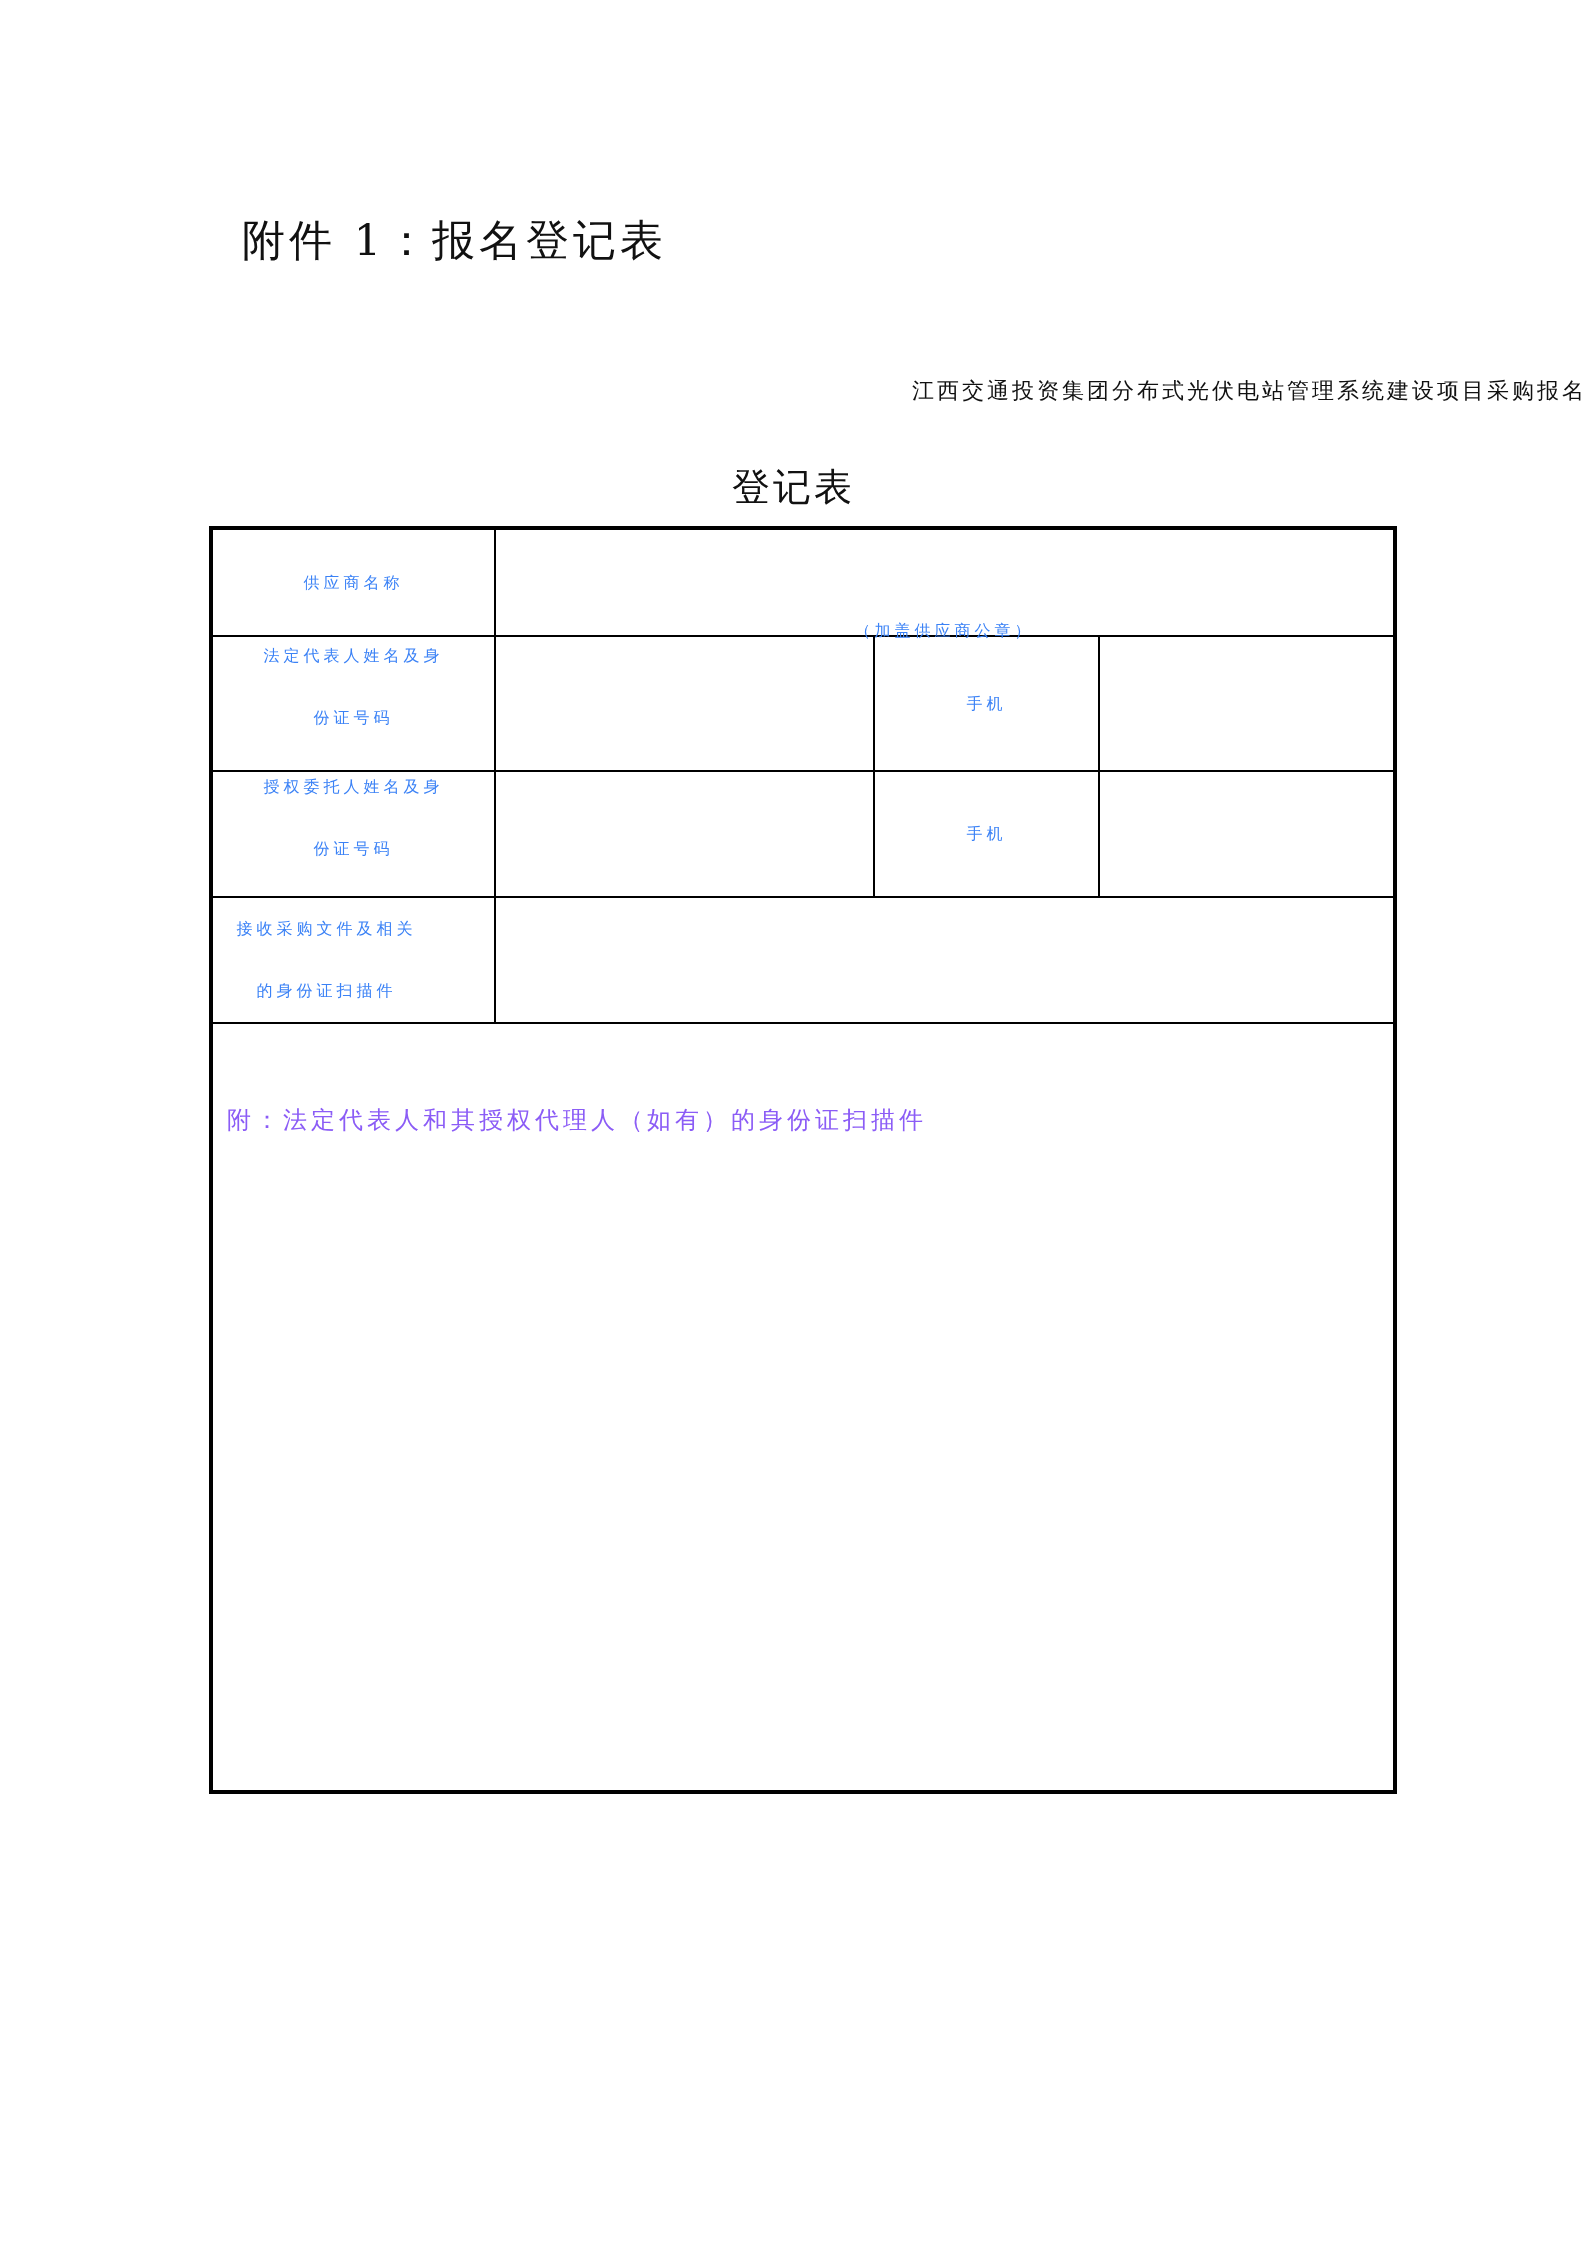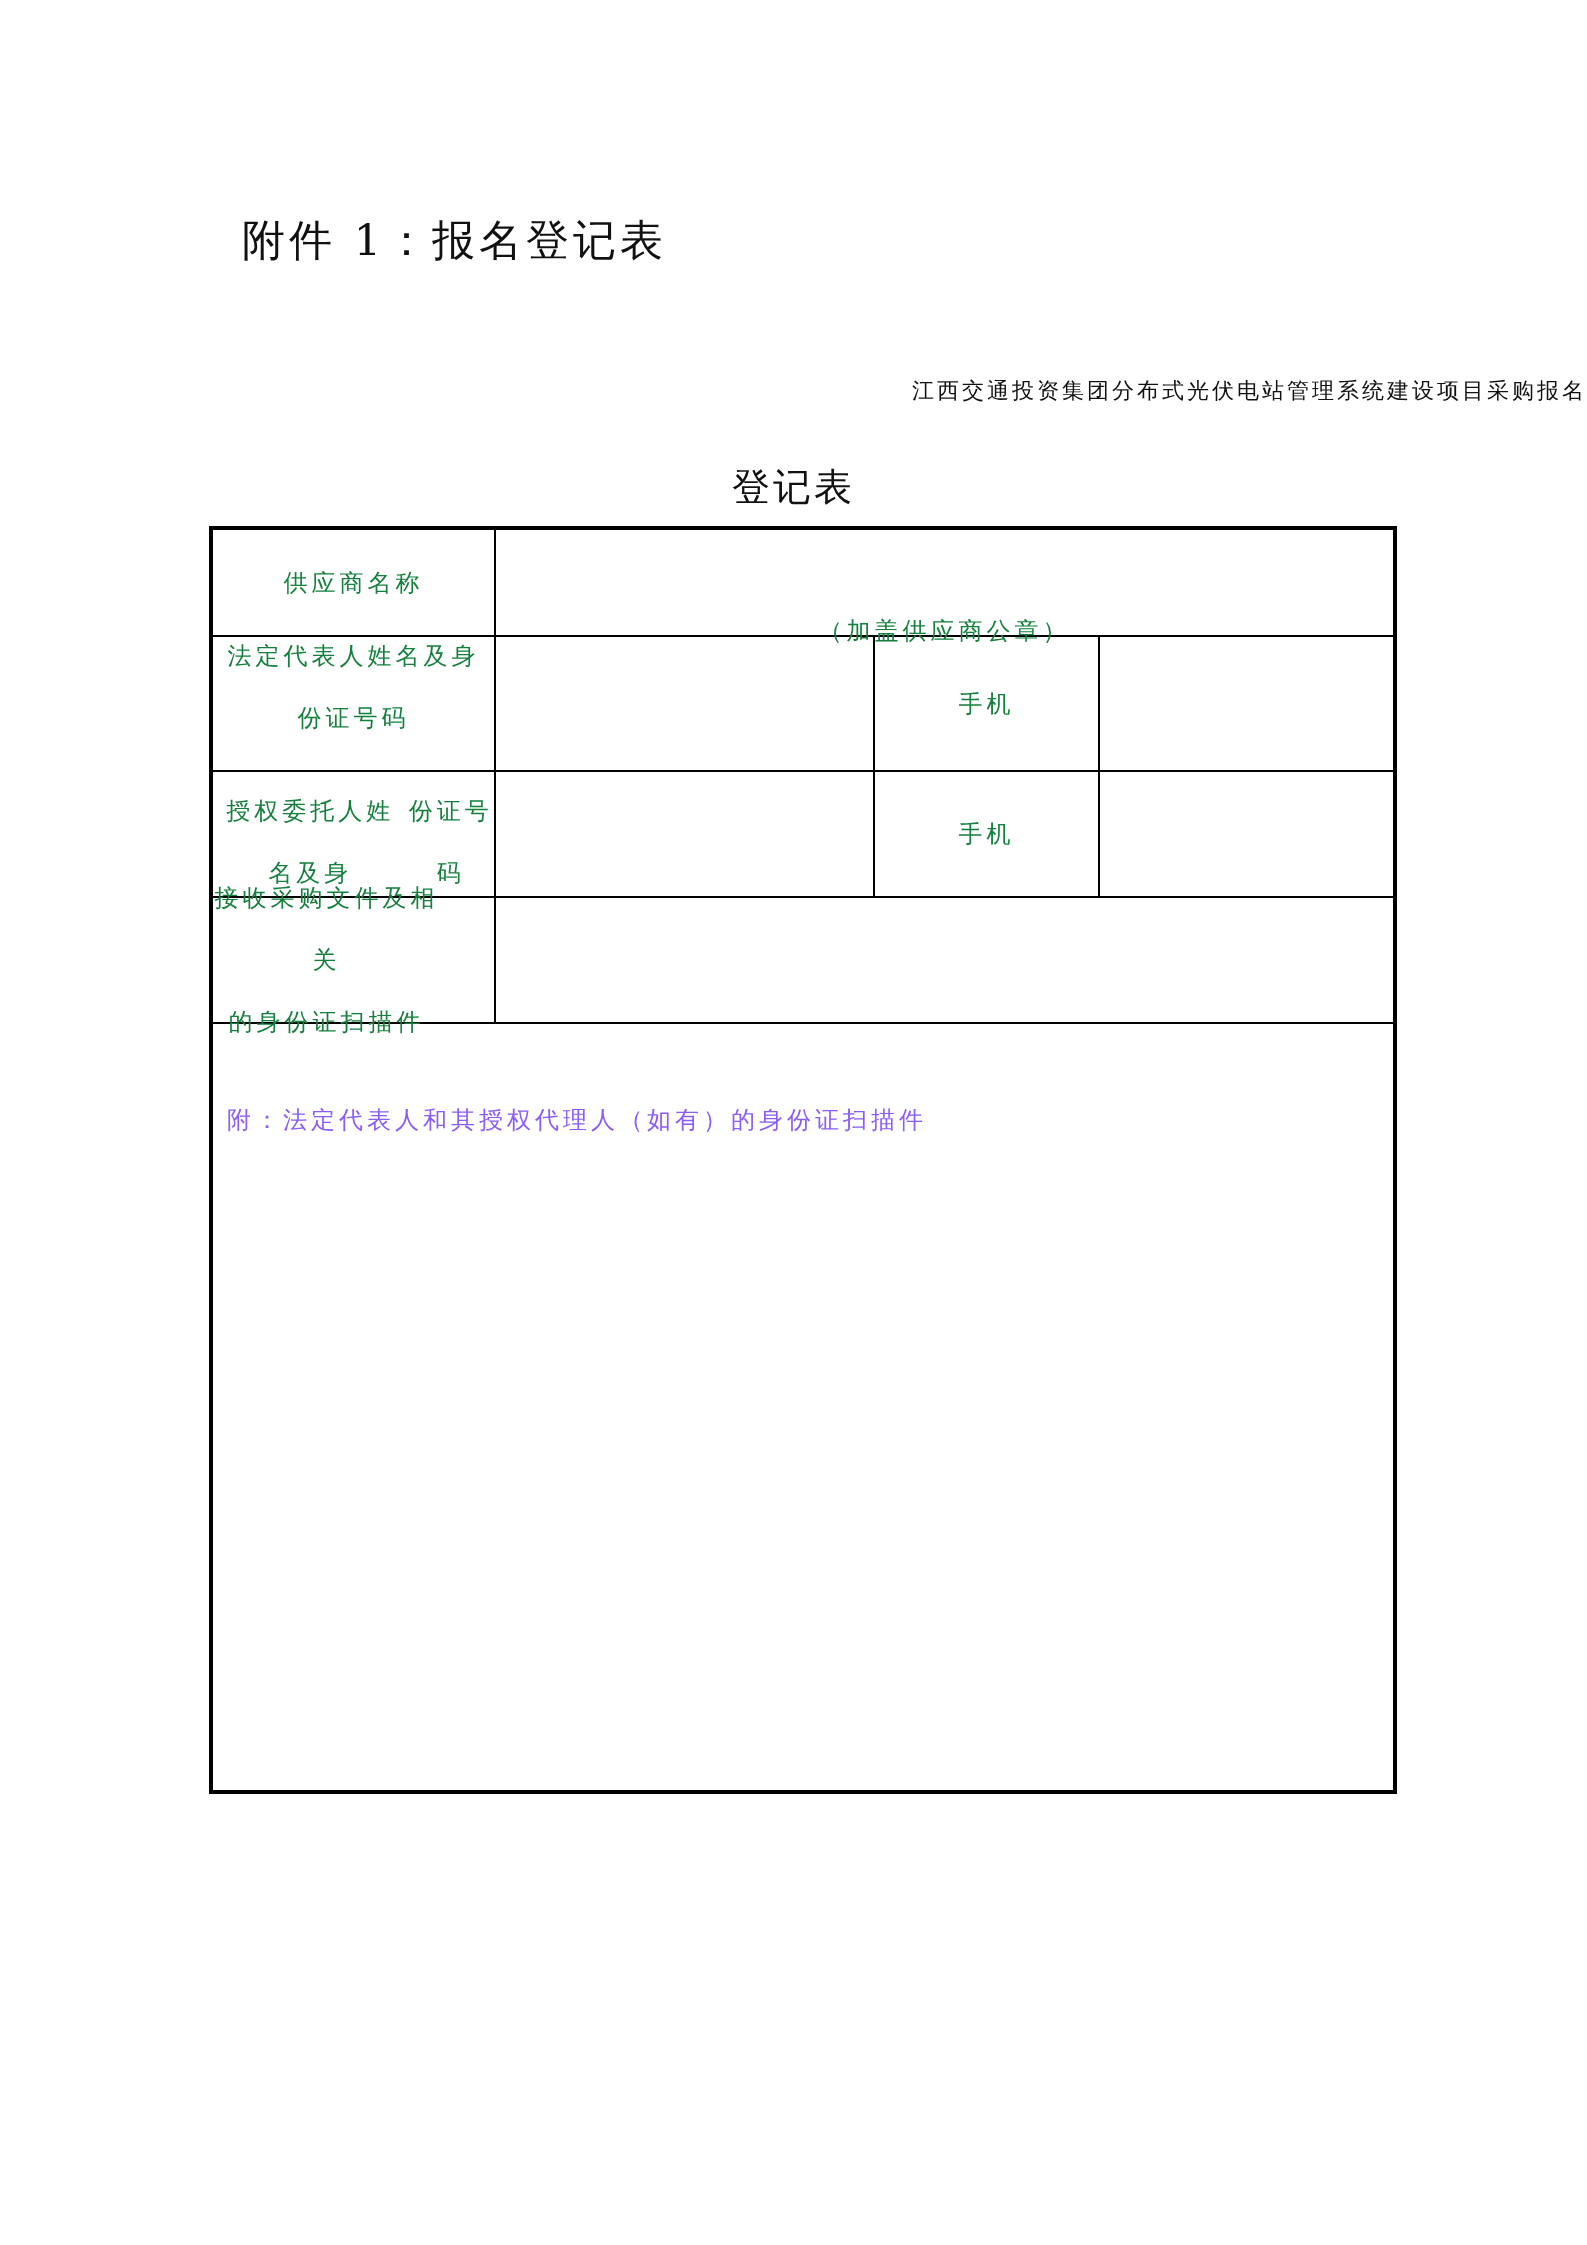--- a/index.html
+++ b/index.html
@@ -22,21 +22,21 @@
     font-family: Liberation Mono, monospace;
   }
   .form-table {
     position: absolute; left: 209px; top: 526px;
     width: 1188px; height: 1268px;
     border: 4px solid #000; box-sizing: border-box;
   }
   .cell {
     position: absolute; box-sizing: border-box;
     display: flex; align-items: center; justify-content: center; text-align: center;
-    font-size: 24px; letter-spacing: 4px; line-height: 62px; color: #15803d;
+    font-size: 16px; letter-spacing: 4px; line-height: 62px; color: #3b82f6;
     font-family: "DejaVu Sans", "Liberation Sans", sans-serif;
   }
   .hline { position: absolute; left: 0; right: 0; height: 2px; background: #000; }
   .vline { position: absolute; width: 2px; background: #000; }
   .note {
     position: absolute; left: 14px; top: 574px;
     font-size: 24px; letter-spacing: 4px; color: #8b5cf6; white-space: nowrap;
     font-family: "DejaVu Sans", "Liberation Sans", sans-serif;
   }
 </style>
@@ -64,21 +64,21 @@
   </div>
 
   <div class="cell" style="left:0; top:107px; width:281px; height:100px; flex-direction:column;">
     <span>法定代表人姓名及身</span>
     <span>份证号码</span>
   </div>
   <div class="cell" style="left:283px; top:107px; width:377px; height:133px;"></div>
   <div class="cell" style="left:662px; top:107px; width:223px; height:133px;">手机</div>
   <div class="cell" style="left:887px; top:107px; width:293px; height:133px;"></div>
 
-  <div class="cell" style="left:0; top:250px; width:281px; height:124px; flex-direction:row;">
+  <div class="cell" style="left:0; top:226px; width:281px; height:124px; flex-direction:column;">
     <span>授权委托人姓名及身</span>
     <span>份证号码</span>
   </div>
   <div class="cell" style="left:283px; top:242px; width:377px; height:124px;"></div>
   <div class="cell" style="left:662px; top:242px; width:223px; height:124px;">手机</div>
   <div class="cell" style="left:887px; top:242px; width:293px; height:124px;"></div>
 
   <div class="cell" style="left:0; top:368px; width:227px; height:124px; flex-direction:column;">
     <span>接收采购文件及相关</span>
     <span>的身份证扫描件</span>

